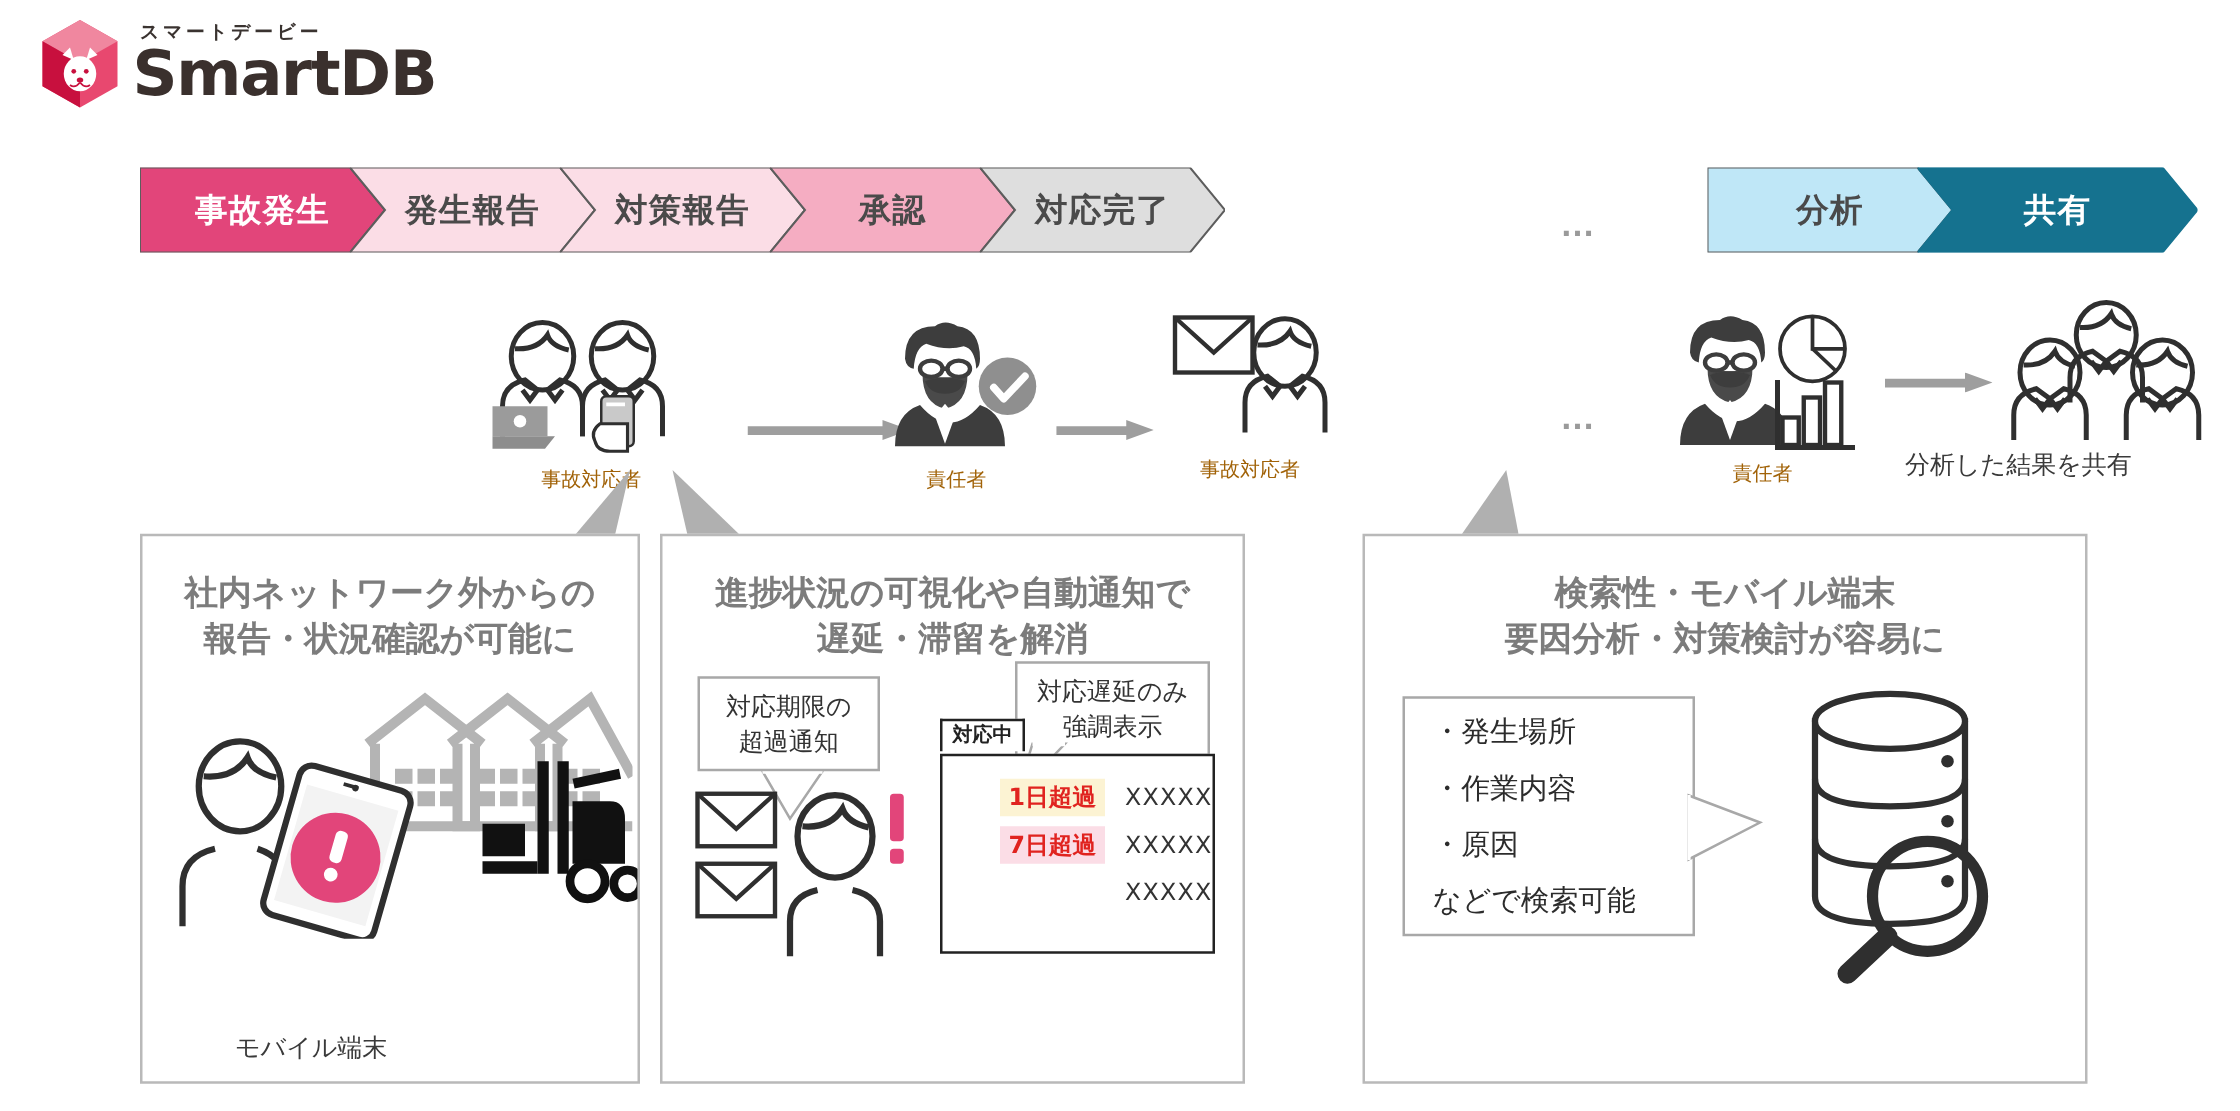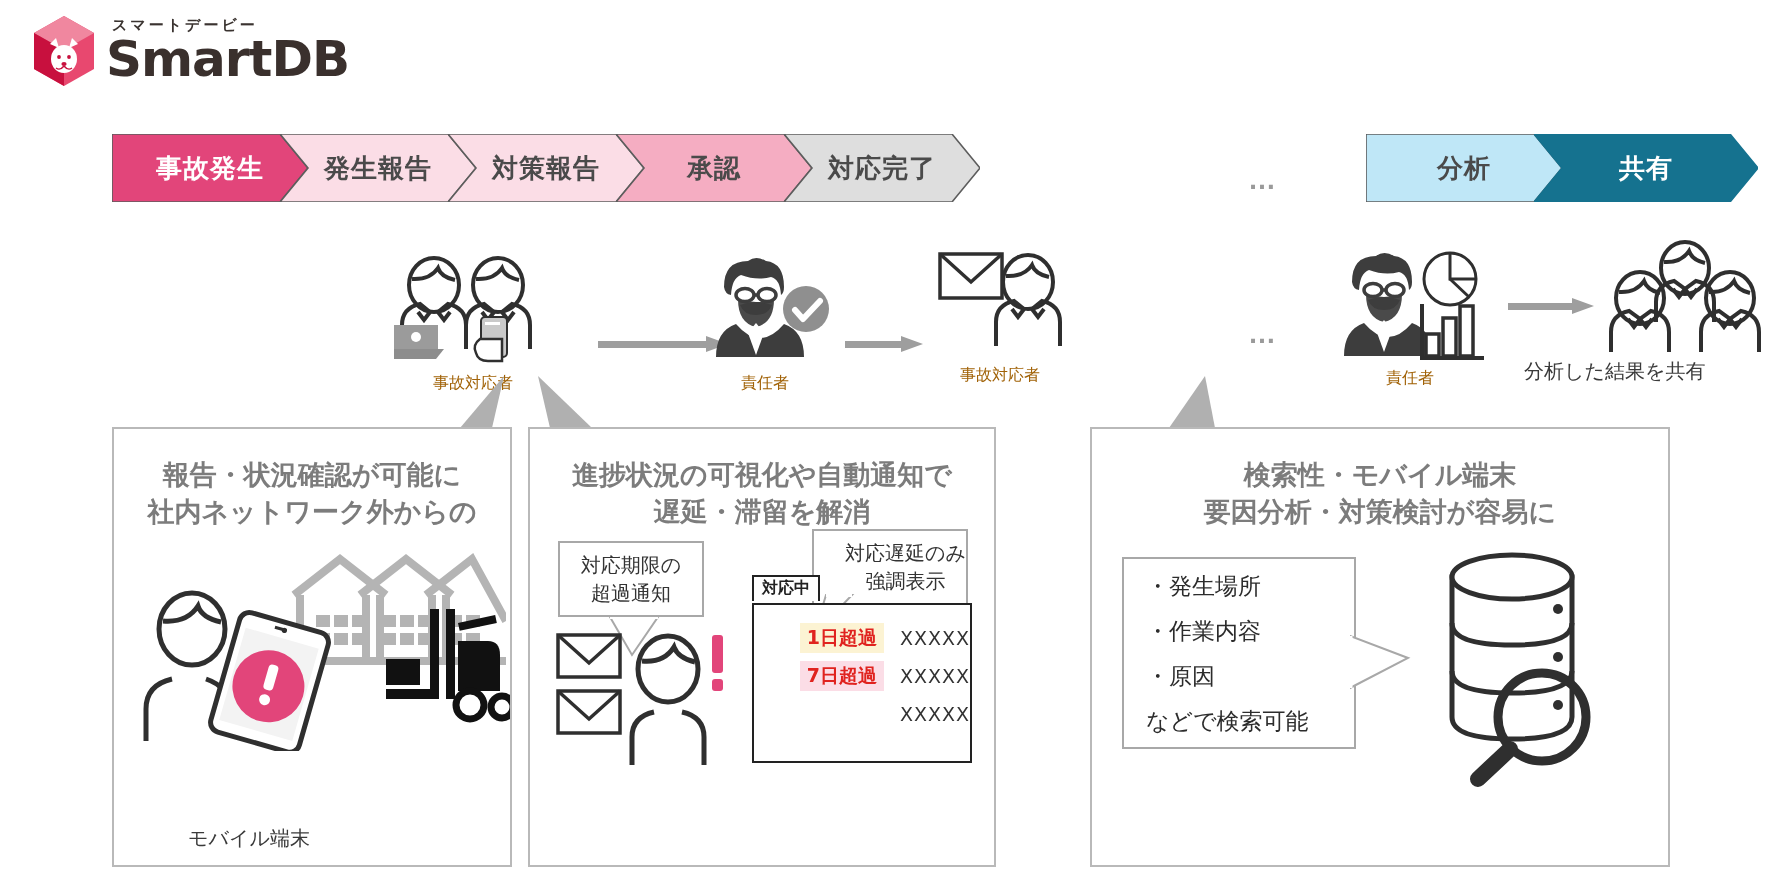--- a/index.html
+++ b/index.html
@@ -346,22 +346,22 @@
   </svg>
   <svg class="pointer" style="left:520px; top:376px;" width="72" height="52">
     <polygon points="18,0 72,52 30,52" fill="#b0b0b0"></polygon>
   </svg>
   <svg class="pointer" style="left:1155px; top:376px;" width="60" height="52">
     <polygon points="50,0 60,52 14,52" fill="#b0b0b0"></polygon>
   </svg>
 
   <div class="card" style="left:112px; top:427px; width:400px; height:440px;">
     <div class="card-title">
+      <div>社内ネットワーク外からの</div>
       <div>報告・状況確認が可能に</div>
-      <div>社内ネットワーク外からの</div>
     </div>
 
     <svg style="position:absolute; left:172px; top:118px;" width="220" height="122" viewBox="0 0 220 122">
       <g fill="none" stroke="#b4b4b4" stroke-width="8">
         <path d="M8 48 L54 12 L100 48 M14 48 v66 h80 v-66"></path>
         <path d="M74 48 L120 12 L166 48 M80 48 v66 h80 v-66"></path>
         <path d="M140 48 L186 12 L220 74 M146 48 v66 h74"></path>
       </g>
       <g fill="#b4b4b4">
         <rect x="30" y="68" width="14" height="12"></rect>
@@ -449,21 +449,21 @@
         <path d="M90 32 q22 2 32 -14 q4 11 21 15"></path>
         <path d="M80 136 v-28 q0-20 22-25"></path>
         <path d="M152 136 v-28 q0-20 -22-25"></path>
       </g>
       <g fill="#e2457a">
         <rect x="160" y="6" width="11" height="38" rx="3"></rect>
         <rect x="160" y="50" width="11" height="12" rx="3"></rect>
       </g>
     </svg>
 
-    <div class="bubble" style="left:282px; top:100px; width:156px; height:76px;justify-content:flex-end;">
+    <div class="bubble" style="left:282px; top:100px; width:156px; height:76px;">
       <div>
         <div>対応遅延のみ</div>
         <div>強調表示</div>
       </div>
       <svg class="tail" style="left:-28px; top:62px;" width="70" height="44">
         <polygon points="40,2 66,2 28,42" fill="#ffffff" stroke="#a8a8a8" stroke-width="2"></polygon>
         <line x1="40" y1="2" x2="66" y2="2" stroke="#ffffff" stroke-width="4"></line>
       </svg>
     </div>
 

